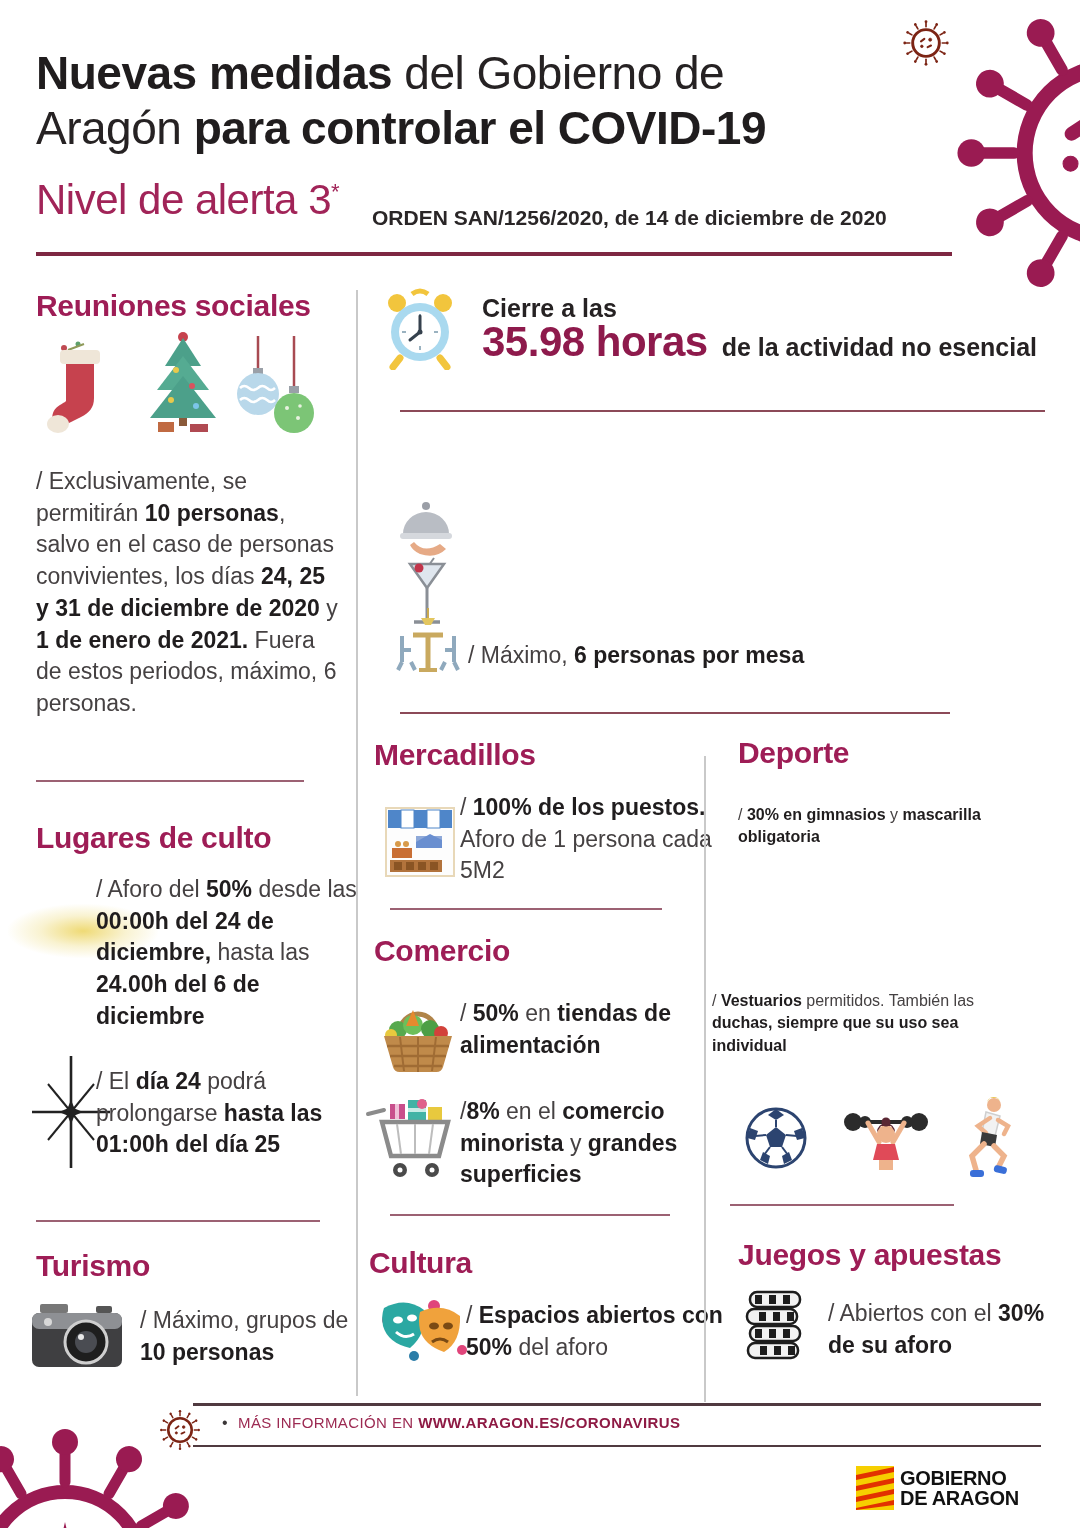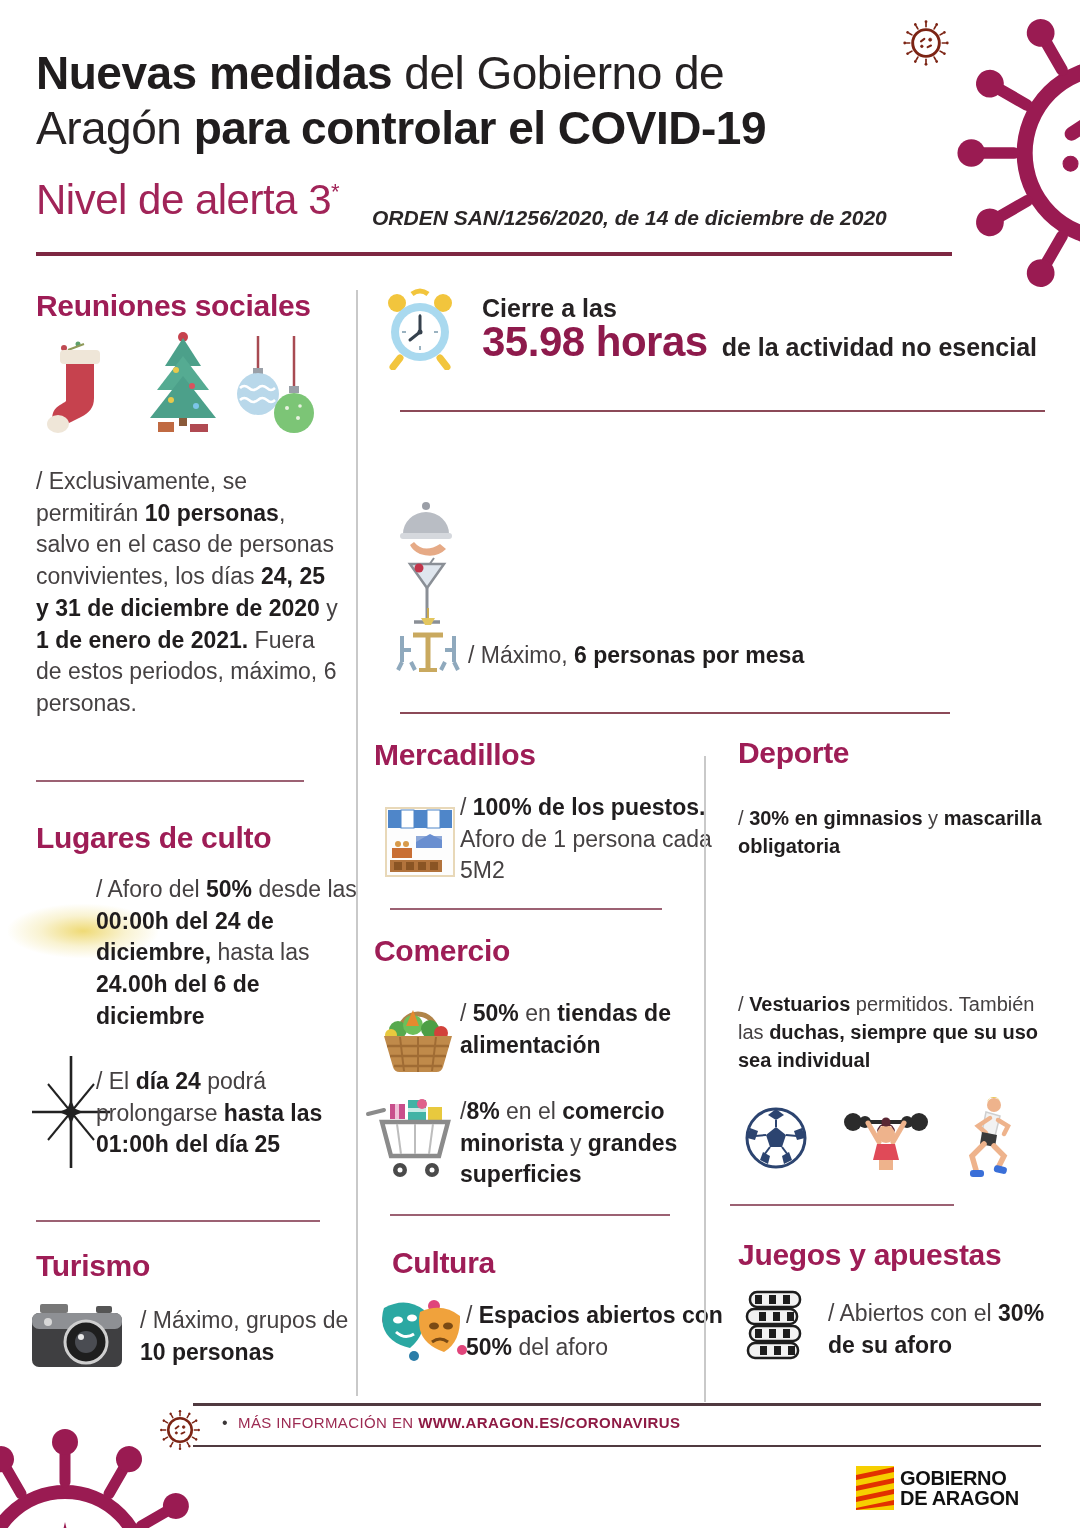--- a/index.html
+++ b/index.html
@@ -6,24 +6,24 @@
   html,body{background:#ffffff}
   body{font-family:"Liberation Sans",sans-serif;color:#454142}
   .page{position:relative;width:1080px;height:1528px;overflow:hidden;background:#fff;margin:8px auto}
   .abs{position:absolute}
   .a{color:#931b4e}
   .b{font-weight:700;color:#201d1e}
   .t-main{font-size:46px;line-height:1.2;font-weight:400;color:#262223;letter-spacing:-.5px}
   .t-main .a{font-weight:700}
   .t-alert{font-size:42px;font-weight:400;color:#a12458;letter-spacing:-.5px}
   .t-alert sup{font-size:22px}
-  .t-order{font-size:21px;font-weight:700;font-style:italic;color:#2a2627}
+  .t-order{font-size:21px;font-weight:700;color:#2a2627}
   .t-sec{font-size:30px;font-weight:700;color:#9e1d56;letter-spacing:-.3px}
   .body{font-size:23px;line-height:1.38;color:#454142}
-  .body-lg{font-size:20px;line-height:1.40;color:#454142}
+  .body-lg{font-size:16px;line-height:1.40;color:#454142}
   .hr{background:#9c6173;height:2px}
   .hr-dark{background:#7e2742;height:4px}
   .hr-mid{background:#8c4a58;height:2px}
   .vr{background:#c9c9c9;width:2px}
   .cierre-l1{font-size:25px;font-weight:700;color:#262223}
   .cierre-time{font-size:42px;font-weight:700;color:#8e1a4c;letter-spacing:-.5px}
   .cierre-rest{font-size:25px;font-weight:700;color:#262223;margin-left:14px}
   .footer-info{font-size:15px;letter-spacing:.4px;color:#9c2a52}
   .footer-info .b{color:#8e1a44}
   .footer-bullet{color:#3a3637;margin-right:10px;font-size:16px}
@@ -421,42 +421,42 @@
       </g>
     <circle cx="36" cy="76" r="7" fill="#4a4a4a"></circle>
       <circle cx="36" cy="76" r="2.5" fill="#ffffff"></circle>
     <circle cx="68" cy="76" r="7" fill="#4a4a4a"></circle>
       <circle cx="68" cy="76" r="2.5" fill="#ffffff"></circle>
   </svg>
   <p class="abs body" style="left:460px;top:1088px;width:260px"><span>/</span><span class="b">8%</span><span> en el </span><span class="b">comercio minorista</span><span> y </span><span class="b">grandes superficies</span></p>
 
   <div class="abs hr" style="left:390px;top:1206px;width:280px"></div>
 
-  <div class="abs t-sec" style="left:392px;top:1238px">Cultura</div>
+  <div class="abs t-sec" style="left:369px;top:1238px">Cultura</div>
   <svg class="abs" style="left:378px;top:1286px" width="90" height="76" viewBox="0 0 90 76">
     <circle cx="10" cy="26" r="6" fill="#e0457b"></circle>
       <circle cx="56" cy="12" r="6" fill="#e0457b"></circle>
     <path d="M6,14 q22,-12 40,2 q3,24 -14,38 q-22,-5 -27,-22 q-2,-10 1,-18 z" fill="#2ba8a2"></path>
     <ellipse cx="20" cy="26" rx="5" ry="3.5" fill="#ffffff"></ellipse>
       <ellipse cx="34" cy="24" rx="5" ry="3.5" fill="#ffffff"></ellipse>
     <path d="M18,38 q9,8 18,2" stroke="#ffffff" stroke-width="3" fill="none"></path>
     <path d="M42,18 q22,-10 40,4 q1,26 -16,36 q-20,-7 -24,-22 q-2,-10 0,-18 z" fill="#f0a23c"></path>
     <ellipse cx="56" cy="32" rx="5" ry="3.5" fill="#7a4a14"></ellipse>
       <ellipse cx="70" cy="32" rx="5" ry="3.5" fill="#7a4a14"></ellipse>
     <path d="M54,48 q8,-6 16,0" stroke="#7a4a14" stroke-width="3" fill="none"></path>
     <circle cx="84" cy="56" r="5" fill="#e0457b"></circle>
       <circle cx="36" cy="62" r="5" fill="#2b7da8"></circle>
   </svg>
   <p class="abs body" style="left:466px;top:1292px;width:260px"><span>/ </span><span class="b">Espacios abiertos con 50%</span><span> del aforo</span></p>
 
   <div class="abs vr" style="left:704px;top:748px;height:646px"></div>
 
   <div class="abs t-sec" style="left:738px;top:728px">Deporte</div>
   <p class="abs body-lg" style="left:738px;top:796px;width:305px"><span>/ </span><span class="b">30% en gimnasios</span><span> y </span><span class="b">mascarilla obligatoria</span></p>
-  <p class="abs body-lg" style="left:738px;top:982px;width:310px"><span>/ </span><span class="b">Vestuarios</span><span> permitidos. También las </span><span class="b">duchas, siempre que su uso sea individual</span></p>
+  <p class="abs body-lg" style="left:712px;top:982px;width:310px"><span>/ </span><span class="b">Vestuarios</span><span> permitidos. También las </span><span class="b">duchas, siempre que su uso sea individual</span></p>
 
   <svg class="abs" style="left:744px;top:1098px" width="64" height="64" viewBox="0 0 64 64">
     <circle cx="32" cy="32" r="29" fill="#ffffff" stroke="#2c4470" stroke-width="3"></circle>
     <polygon points="32,21 42,29 38,41 26,41 22,29" fill="#2c4470"></polygon>
     <g fill="#2c4470">
       <polygon points="32,3 40,9 32,14 24,9"></polygon>
       <polygon points="58,22 61,32 53,34 50,25"></polygon>
       <polygon points="48,54 40,58 38,50 45,46"></polygon>
       <polygon points="16,54 24,58 26,50 19,46"></polygon>
       <polygon points="6,22 3,32 11,34 14,25"></polygon>

